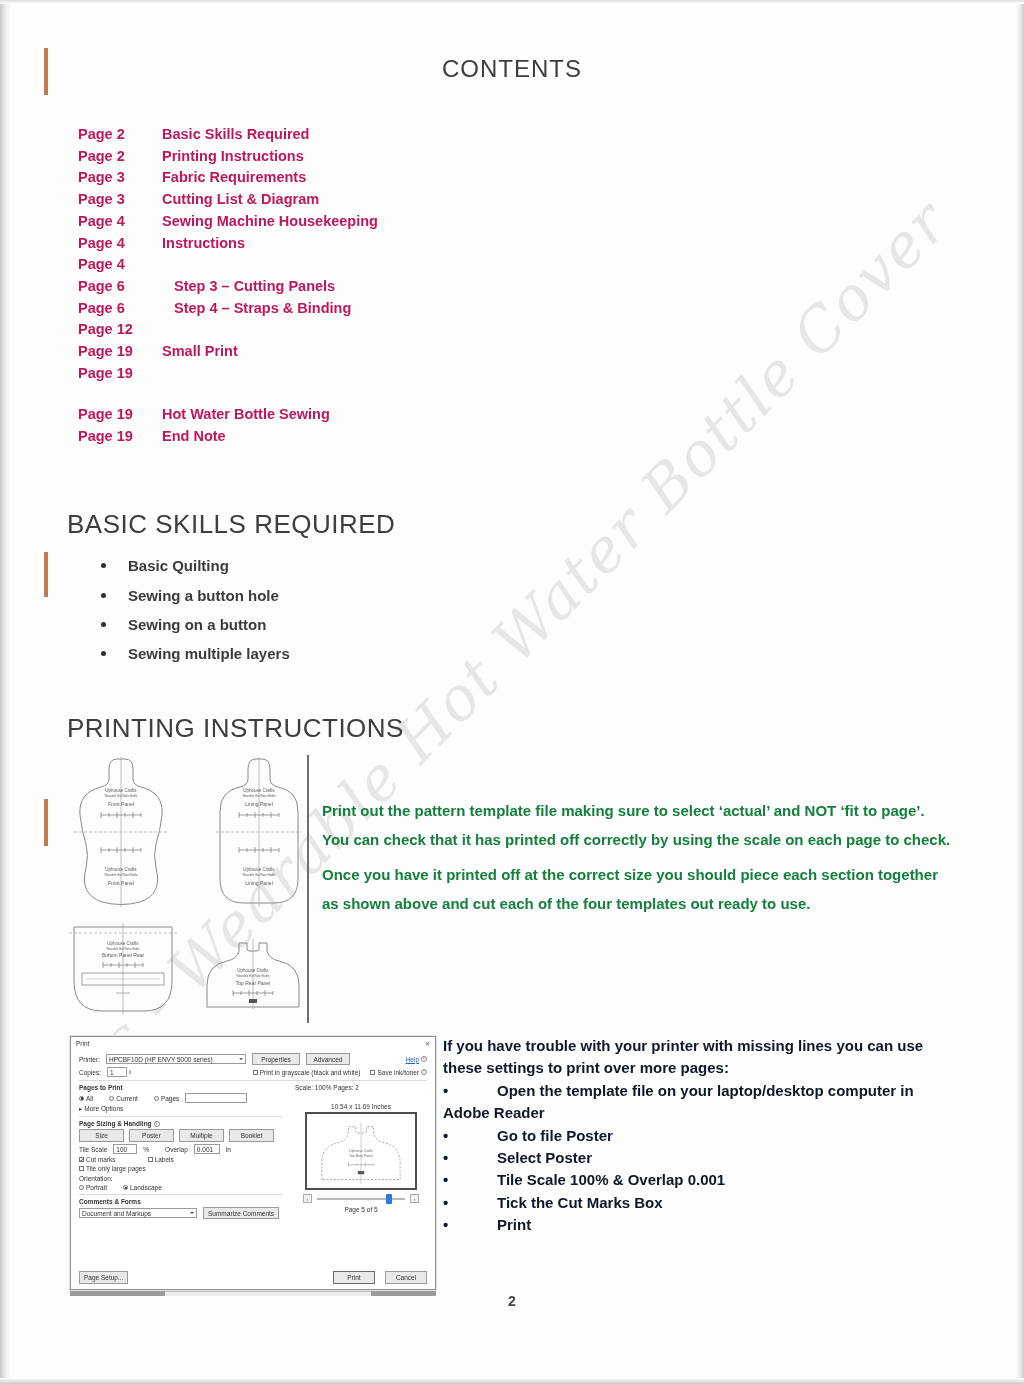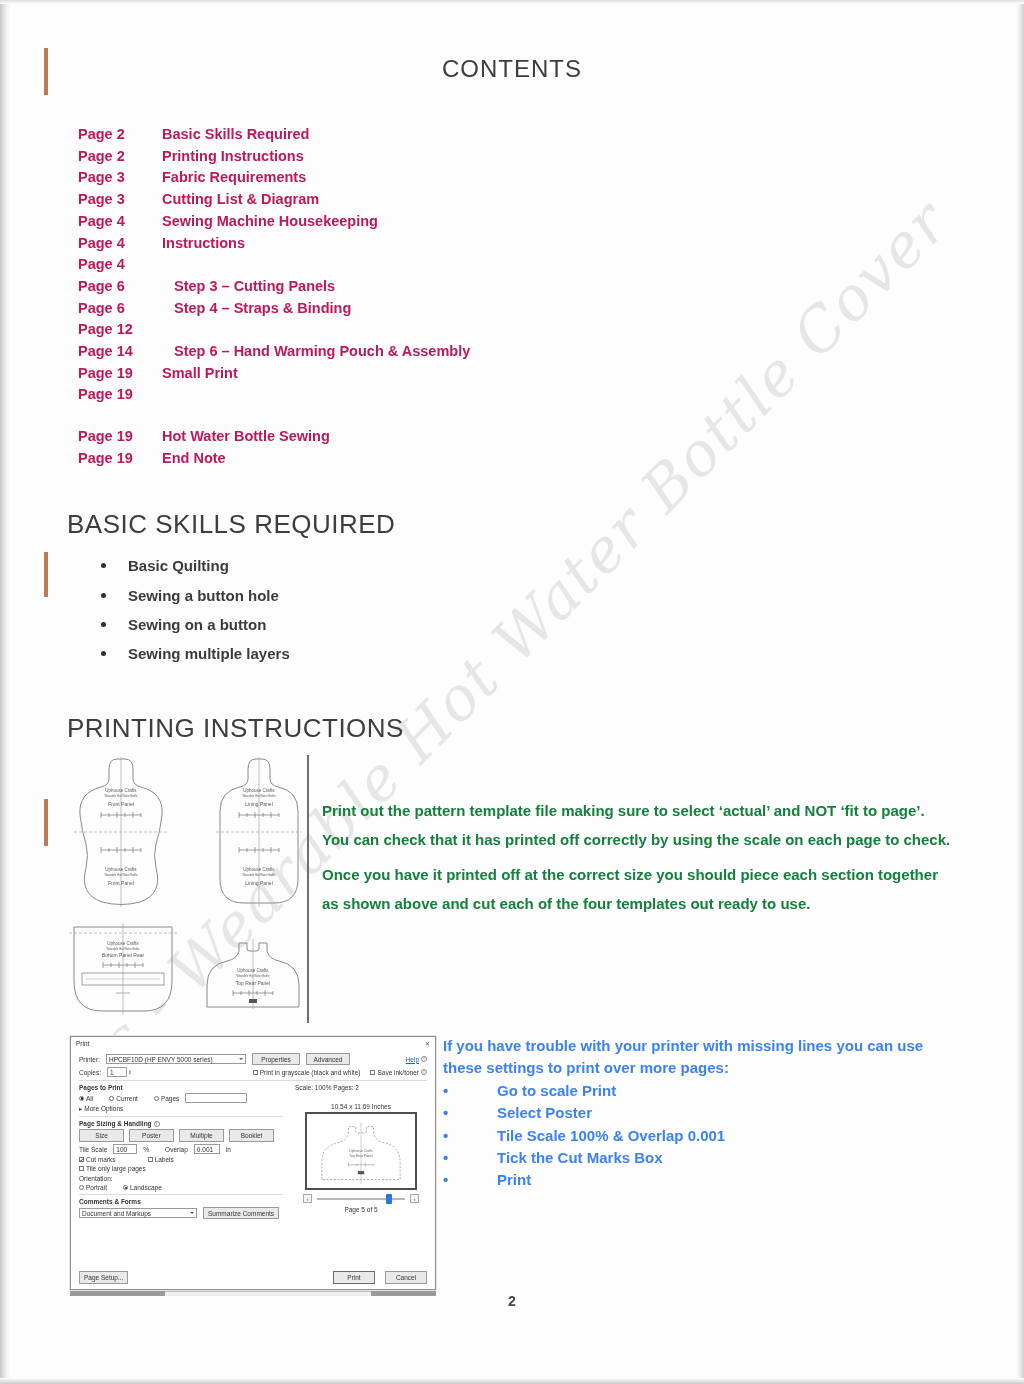--- a/index.html
+++ b/index.html
@@ -24,21 +24,21 @@
   .toc-row.indent .toc-label{padding-left:12px;}
   .toc-gap{height:20px;}
   .skills{position:absolute;left:101px;top:551px;font-size:15px;font-weight:600;color:#3b3b3b;}
   .skill{display:flex;align-items:center;height:29.4px;}
   .dot{width:5px;height:5px;border-radius:50%;background:#2f2f2f;margin-right:22px;flex:none;}
   .para{position:absolute;font-size:15px;font-weight:600;line-height:29px;white-space:pre-line;color:#15803d;}
   .vline{position:absolute;left:307px;top:755px;width:2px;height:268px;background:#6e6e6e;}
   .tpl{position:absolute;}
   .tpl svg{display:block;}
   .tpl text{font-family:"Liberation Sans",sans-serif;fill:#5a5a5a;}
-  .trouble{position:absolute;left:443px;top:1035px;width:552px;font-size:15px;font-weight:600;line-height:22.4px;color:#3b82f6;}
+  .trouble{position:absolute;left:443px;top:1035px;width:552px;font-size:15px;font-weight:600;line-height:22.4px;color:#0f172a;}
   .t-intro{white-space:pre-line;}
   .t-item{white-space:pre-wrap;}
   .t-item .b{display:inline-block;width:54px;}
   .t-item .b::before{content:"•";}
   .pagenum{position:absolute;left:0;right:0;top:1293px;text-align:center;font-size:14px;font-weight:600;color:#444;}
   
   .pd,.pd *{box-sizing:border-box;}
   .pd{position:absolute;left:70px;top:1036px;width:366px;height:254px;background:#fff;border:1px solid #8f8f8f;
       font-size:6.5px;color:#333;z-index:2;box-shadow:0 0 0 1px #e4e4e4;}
   .pd-strip{position:absolute;left:70px;top:1291px;width:366px;height:5px;background:#eee;z-index:2;display:flex;}
@@ -129,24 +129,20 @@
         <span class="toc-page">Page 6</span>
         <span class="toc-label">Step 3 – Cutting Panels</span>
       </div>
     <div class="toc-row indent">
         <span class="toc-page">Page 6</span>
         <span class="toc-label">Step 4 – Straps &amp; Binding</span>
       </div>
     <div class="toc-row indent">
         <span class="toc-page">Page 12</span>
       </div>
-    <div class="toc-row indent">
-        <span class="toc-page">Page 14</span>
-        <span class="toc-label">Step 6 – Hand Warming Pouch &amp; Assembly</span>
-      </div>
     <div class="toc-row">
         <span class="toc-page">Page 19</span>
         <span class="toc-label">Small Print</span>
       </div>
     <div class="toc-row">
         <span class="toc-page">Page 19</span>
       </div>
     <div class="toc-gap"></div>
     <div class="toc-row">
         <span class="toc-page">Page 19</span>
@@ -382,21 +378,23 @@
   </div>
   <div class="pd-strip">
       <span class="sgL"></span>
       <span class="sgM"></span>
       <span class="sgR"></span>
     </div>
 
   <div class="trouble z">
     <div class="t-intro">If you have trouble with your printer with missing lines you can use
 these settings to print over more pages:</div>
-    <div class="t-item"><span class="b"></span><span>Go to scale Print</span></div>
+    <div class="t-item"><span class="b"></span><span>Open the template file on your laptop/desktop computer in
+Adobe Reader</span></div>
+    <div class="t-item"><span class="b"></span><span>Go to file Poster</span></div>
     <div class="t-item"><span class="b"></span><span>Select Poster</span></div>
     <div class="t-item"><span class="b"></span><span>Tile Scale 100% &amp; Overlap 0.001</span></div>
     <div class="t-item"><span class="b"></span><span>Tick the Cut Marks Box</span></div>
     <div class="t-item"><span class="b"></span><span>Print</span></div>
   </div>
 
   <div class="pagenum z">2</div>
 </div>
 
 </body></html>

